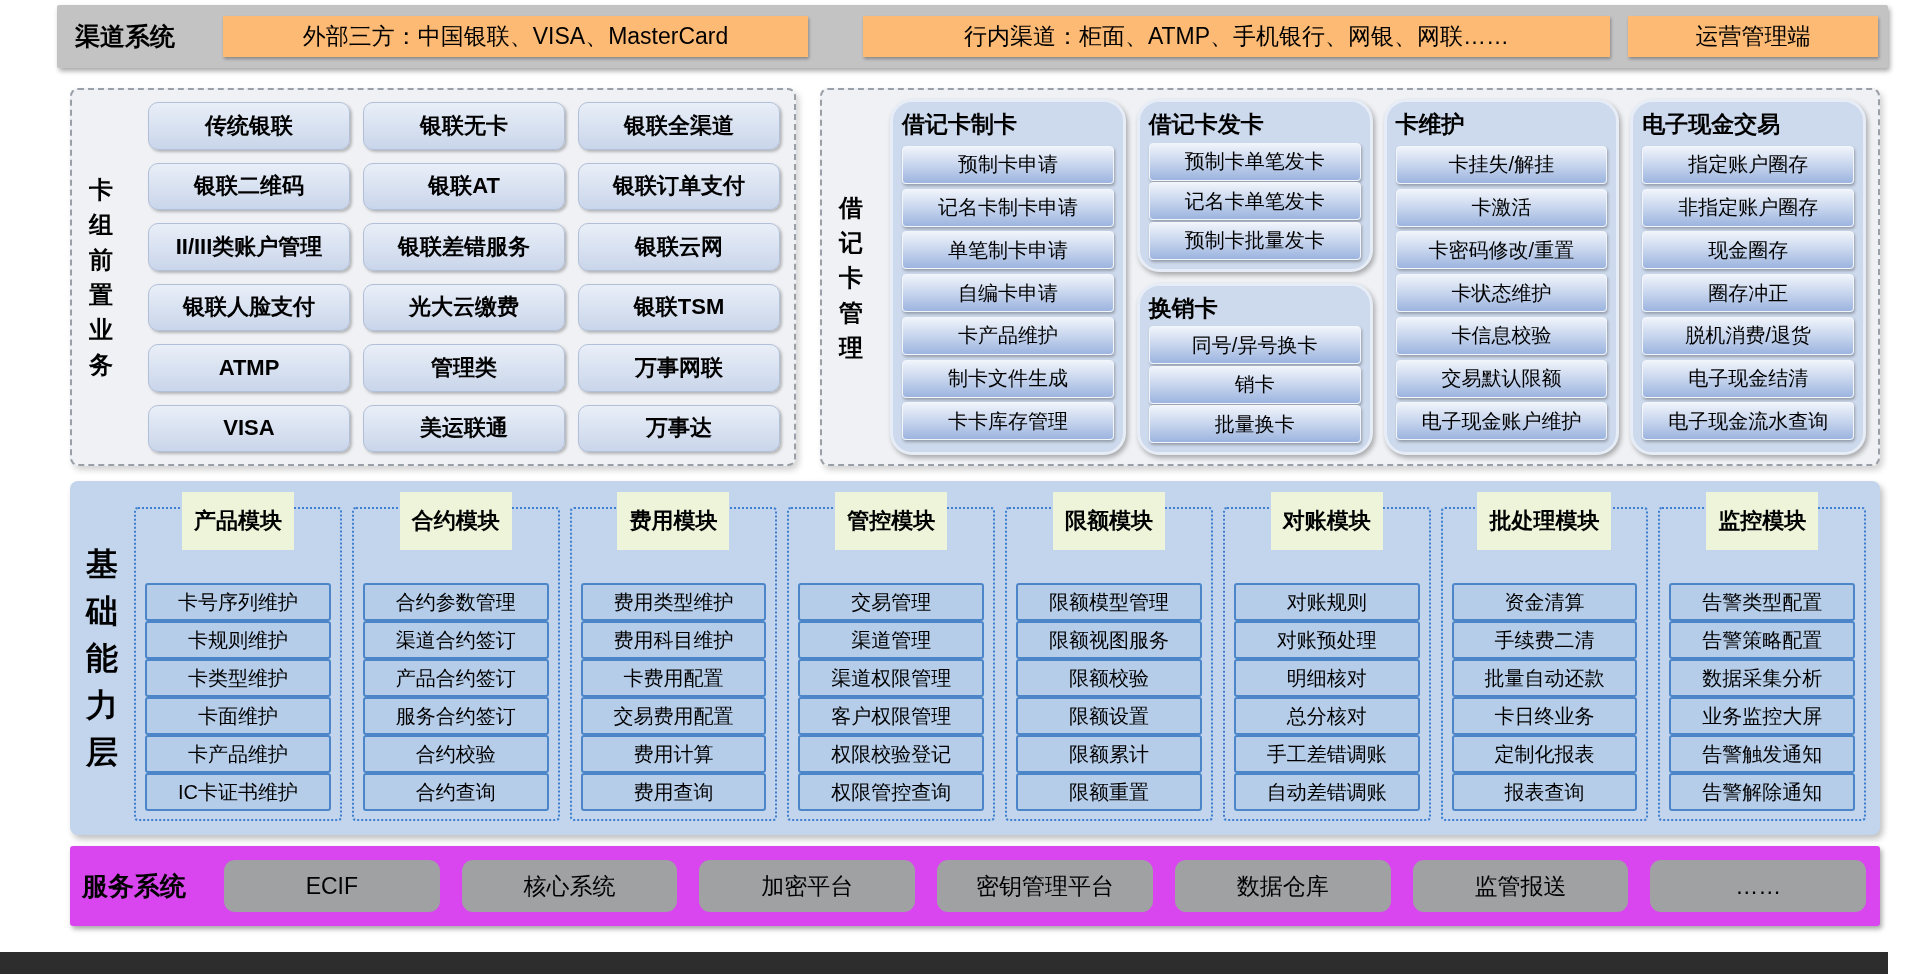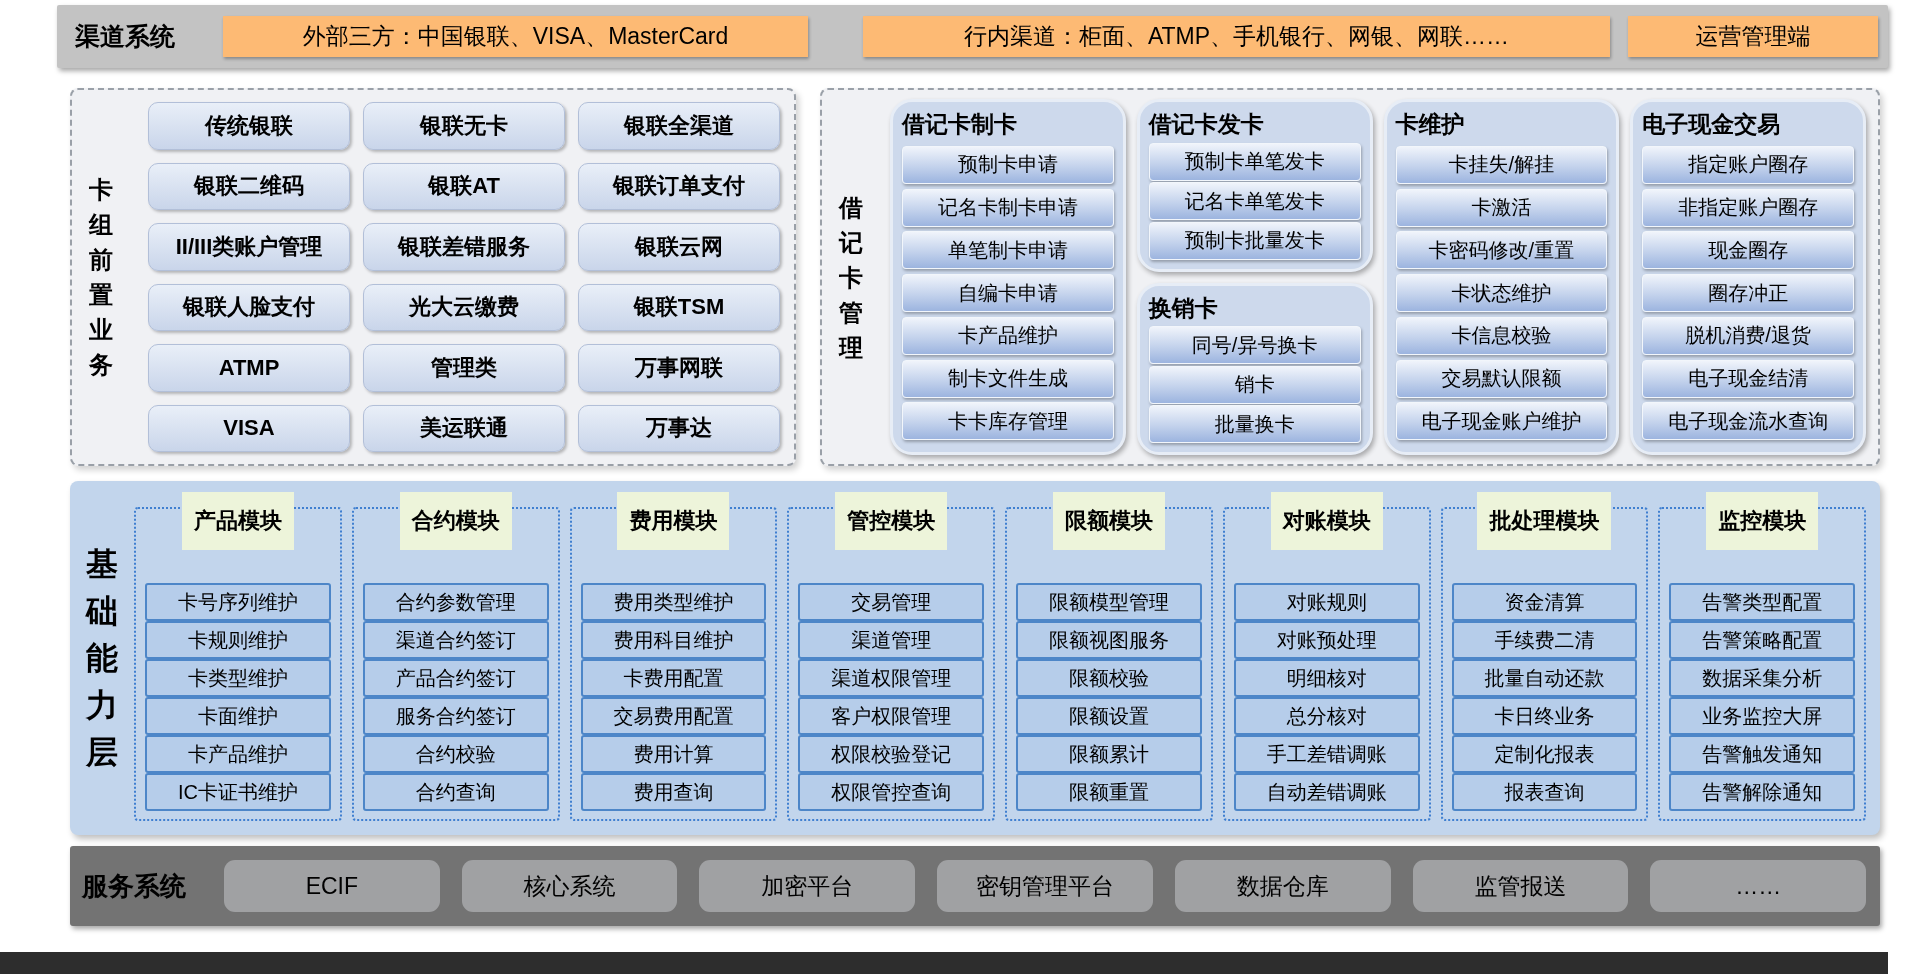--- a/index.html
+++ b/index.html
@@ -49,21 +49,21 @@
   .modules{flex:1;display:flex;gap:10px;padding:26px 14px 14px 16px;}
   .module{flex:1;position:relative;border:2px dotted #3f7fd0;border-radius:4px;display:flex;
           flex-direction:column;padding:14px 9px 8px;box-sizing:border-box;min-width:0;}
   .module-title{position:absolute;top:-17px;left:50%;transform:translateX(-50%);background:#edf4da;
                 padding:14px 12px;font-size:22px;font-weight:bold;white-space:nowrap;}
   .module-items{flex:1;display:flex;flex-direction:column;justify-content:flex-end;}
   .mitem{height:34px;background:#b6cdea;border:2px solid #4d86c8;border-radius:3px;display:flex;
          align-items:center;justify-content:center;font-size:20px;white-space:nowrap;}
 
   
-  .service{position:absolute;left:70px;top:846px;width:1810px;height:80px;background:#737373;
+  .service{position:absolute;left:70px;top:846px;width:1810px;height:80px;background:#d946ef;
            border-radius:3px;box-shadow:2px 3px 5px rgba(0,0,0,.35);display:flex;align-items:center;
            box-sizing:border-box;padding:0 14px 0 12px;}
   .service-label{font-size:26px;font-weight:bold;width:142px;flex:0 0 auto;}
   .service-items{flex:1;display:flex;gap:22px;}
   .sbox{flex:1;height:52px;background:#a0a1a3;display:flex;align-items:center;justify-content:center;
         font-size:23px;border-radius:11px;}
 
   .bottom-strip{position:absolute;left:0;top:952px;width:1888px;height:22px;background:#2d2d2d;}
 </style>
 </head>

